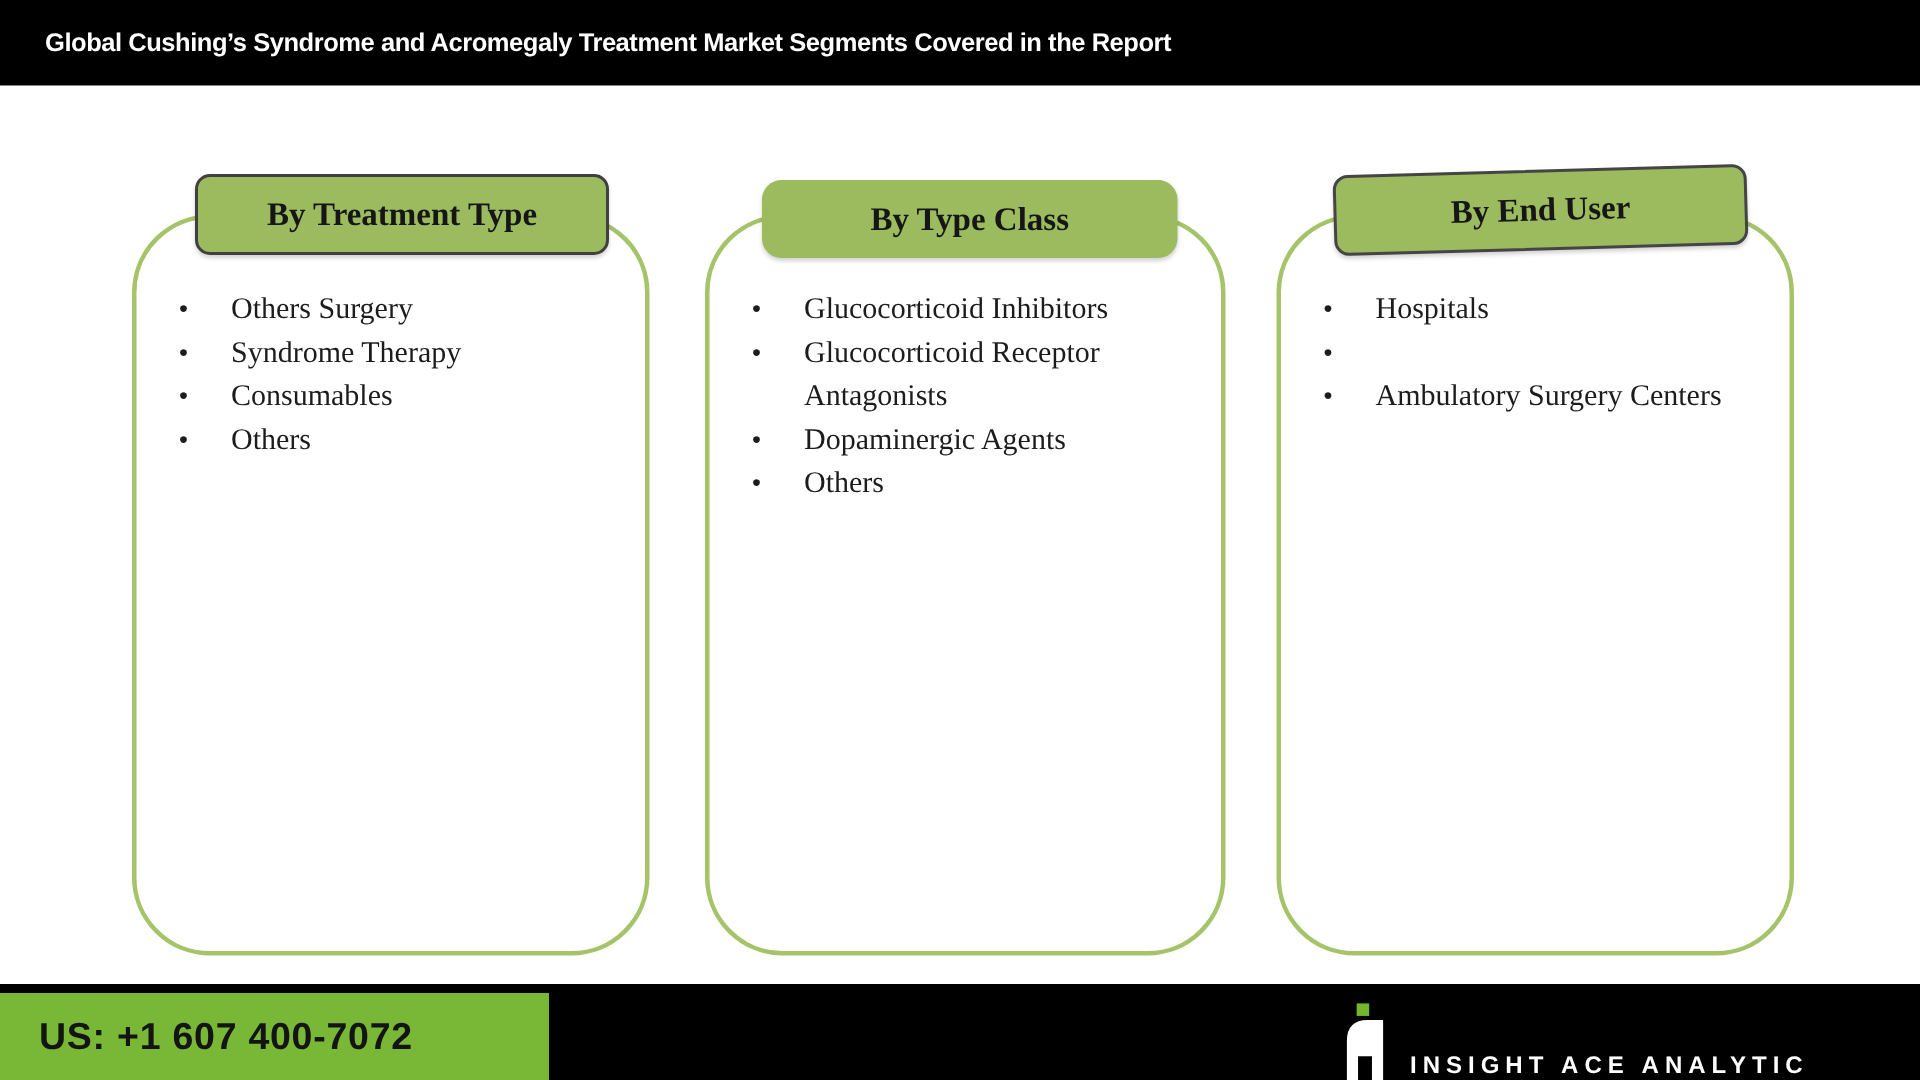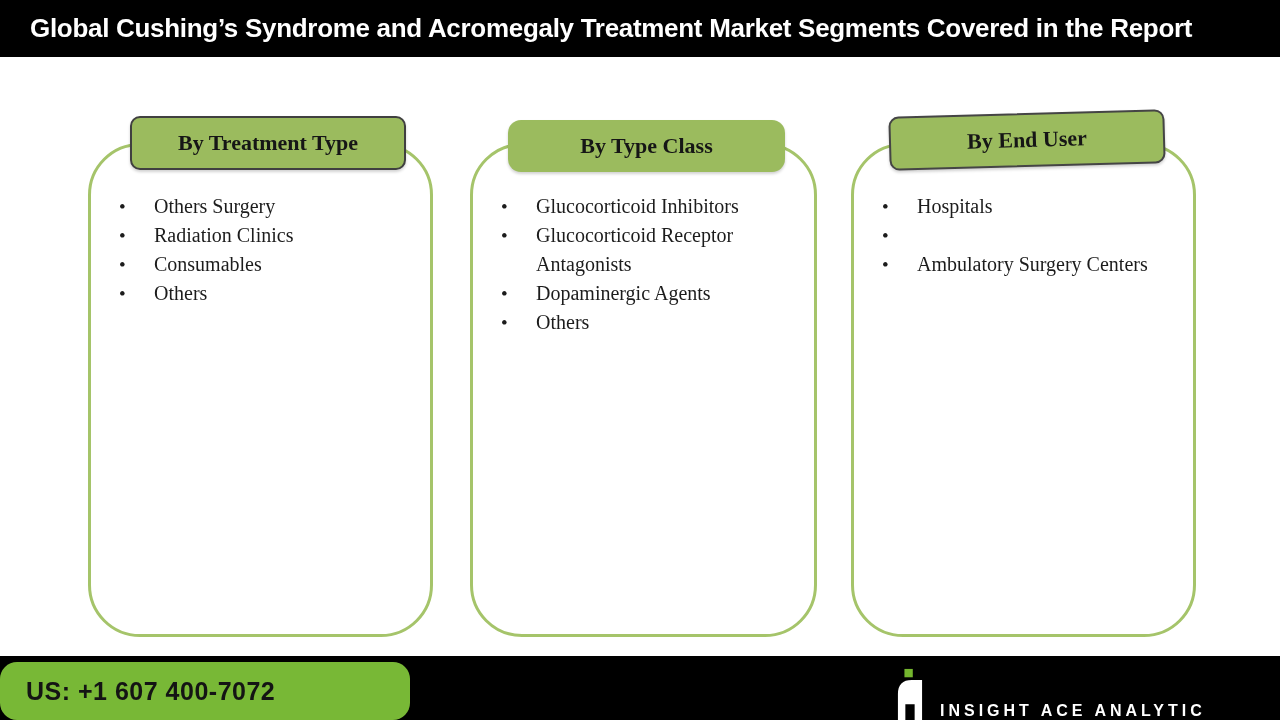--- a/index.html
+++ b/index.html
@@ -15,21 +15,21 @@
 
   
   .titlebar {
     position: absolute;
     top: 0; left: 0;
     width: 1280px; height: 57px;
     background: #000000;
   }
   .titlebar h1 {
     font-family: "Liberation Sans", sans-serif;
-    font-size: 26px;
+    font-size: 17px;
     font-weight: bold;
     letter-spacing: -0.3px;
     color: #ffffff;
     line-height: 57px;
     padding-left: 30px;
     white-space: nowrap;
   }
 
   
   .segment-box {
@@ -83,26 +83,25 @@
   
   .footerbar {
     position: absolute;
     left: 0; bottom: 0;
     width: 1280px; height: 64px;
     background: #000000;
   }
   .phone-banner {
     position: absolute;
     left: 0; top: 6px; bottom: 0;
-    width: 410px;
+    width: 366px;
     background: #78b836;
     display: flex;
     align-items: center;
     padding-left: 26px;
-    border-radius: 17px;
   }
   .phone-banner span {
     font-family: "Liberation Sans", sans-serif;
     font-weight: bold;
     font-size: 25px;
     letter-spacing: 0.5px;
     color: #141414;
   }
   .brand-lockup {
     position: absolute;
@@ -134,21 +133,21 @@
     <div class="tab">
       <span>By Treatment Type</span>
     </div>
     <ul>
         <li>
           <span class="bullet">•</span>
           <span class="item-text">Others Surgery</span>
         </li>
         <li>
           <span class="bullet">•</span>
-          <span class="item-text">Radiation Clinics</span>
+          <span class="item-text">Syndrome Therapy</span>
         </li>
         <li>
           <span class="bullet">•</span>
           <span class="item-text">Consumables</span>
         </li>
         <li>
           <span class="bullet">•</span>
           <span class="item-text">Others</span>
         </li>
       </ul>

